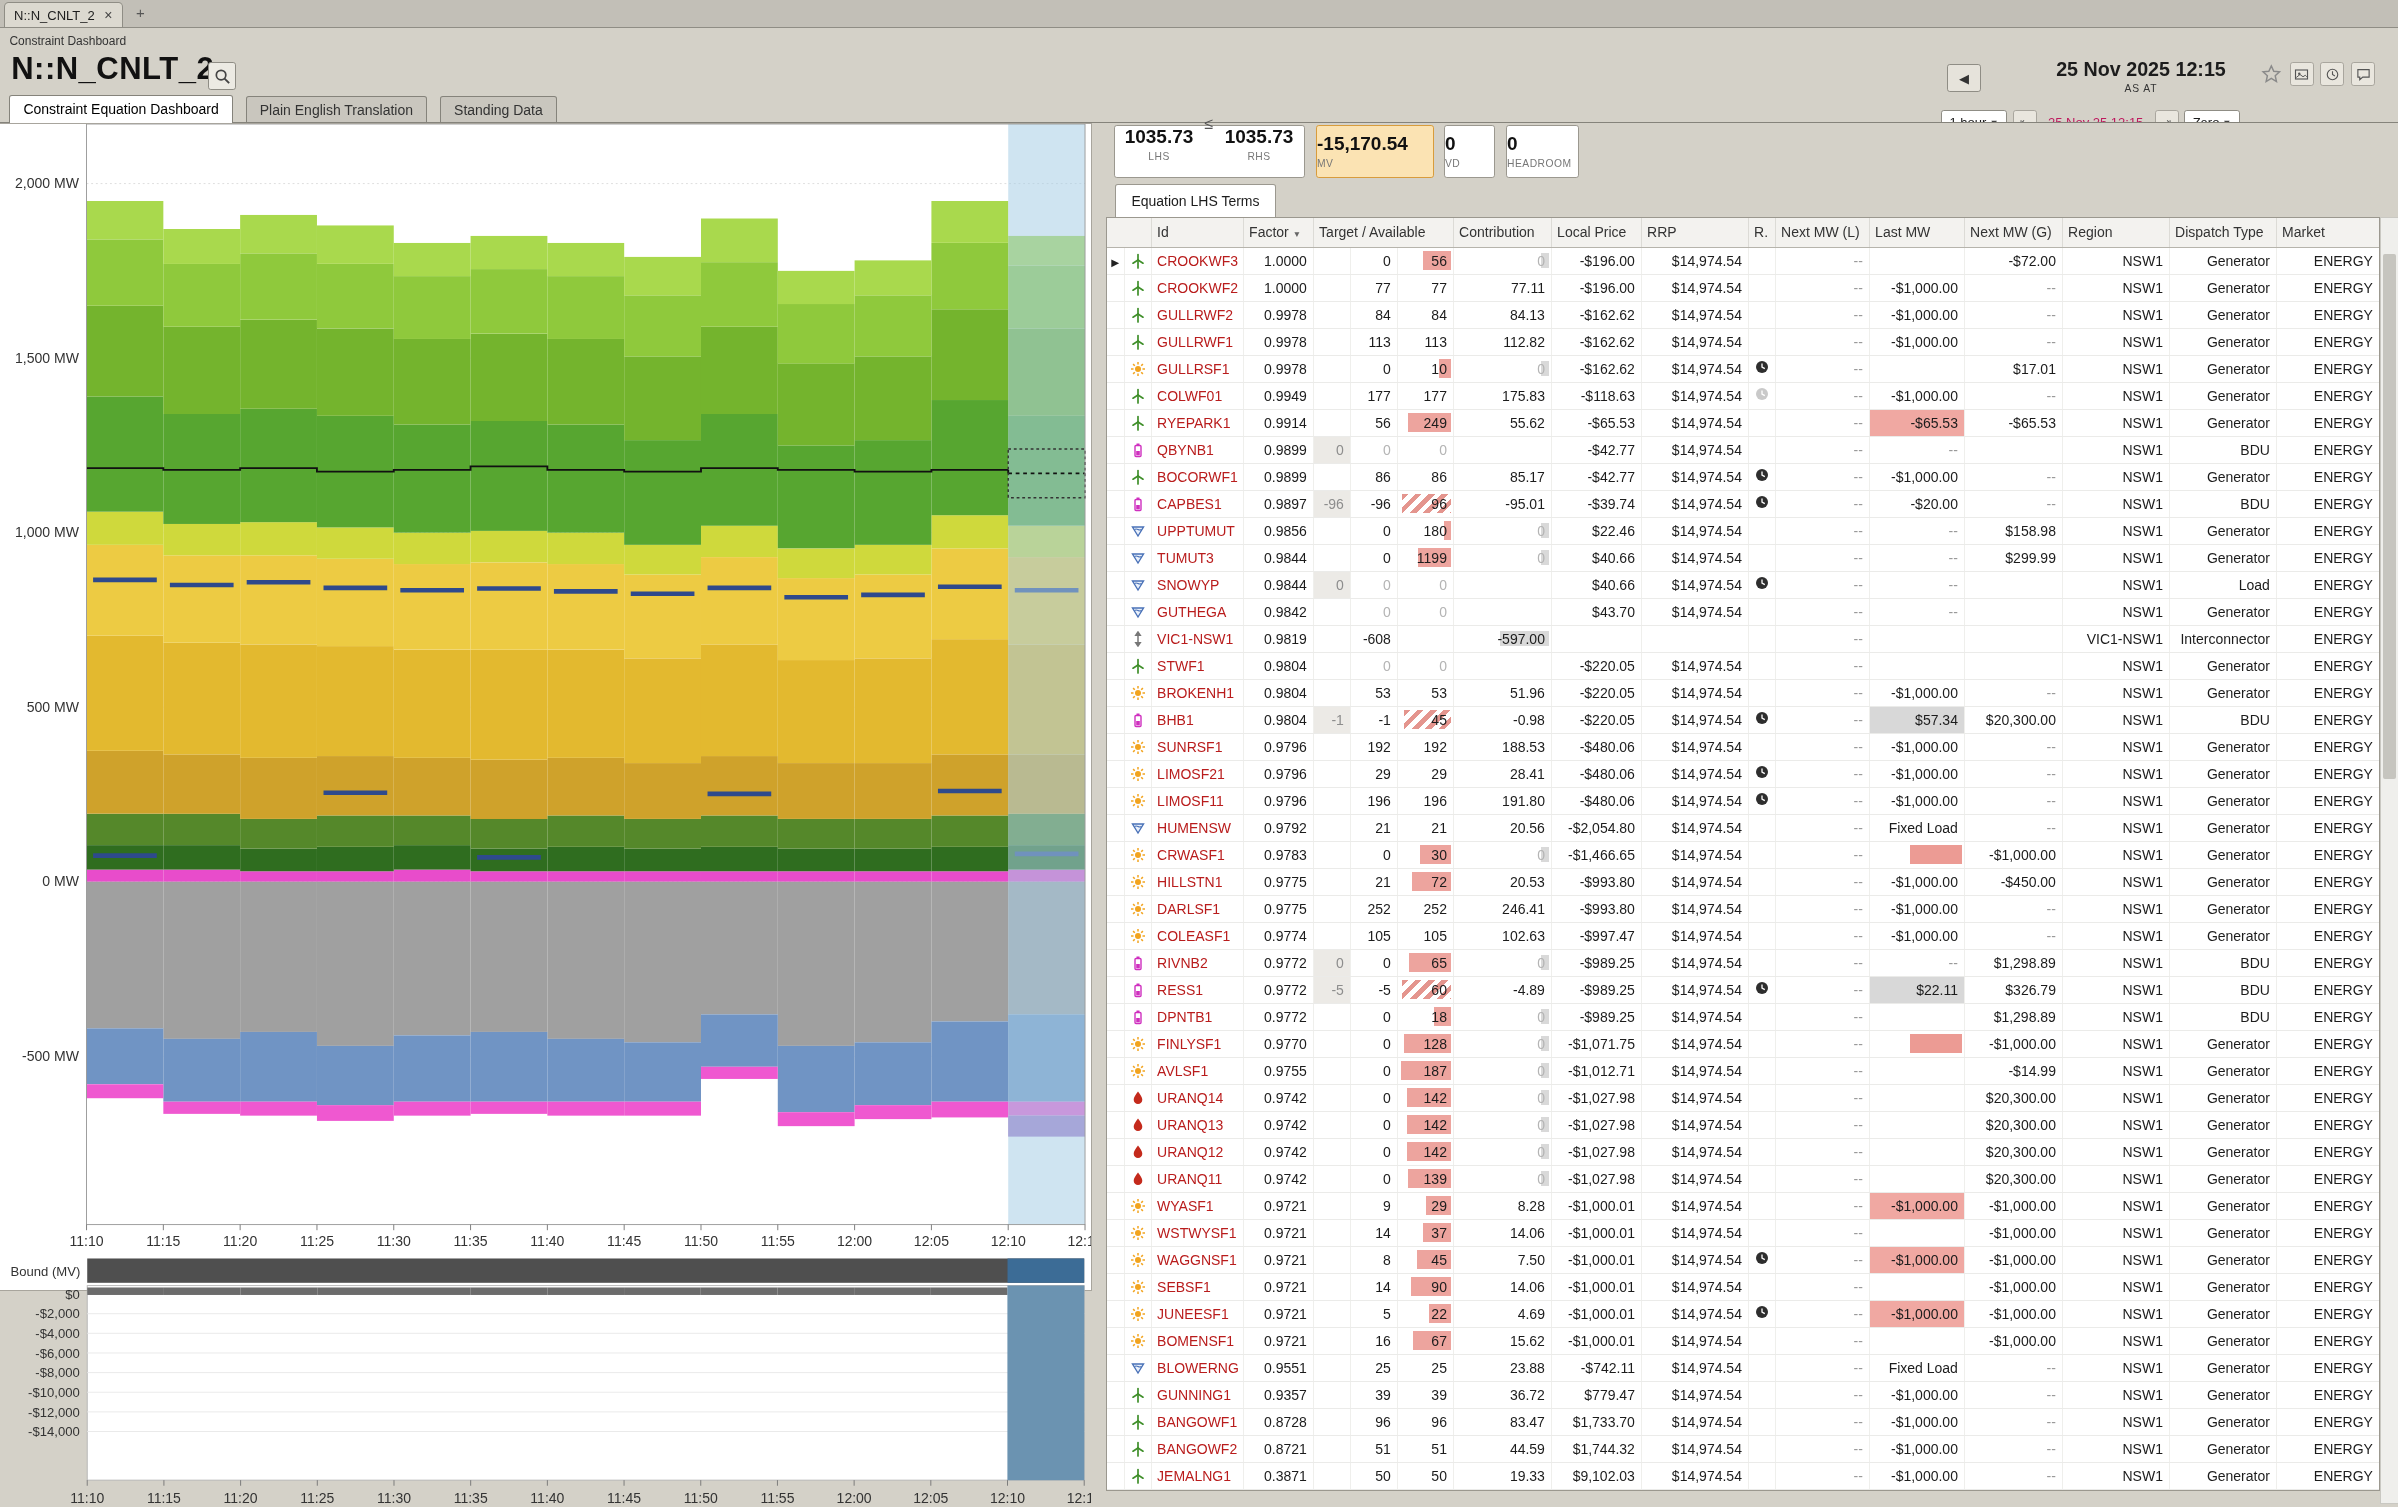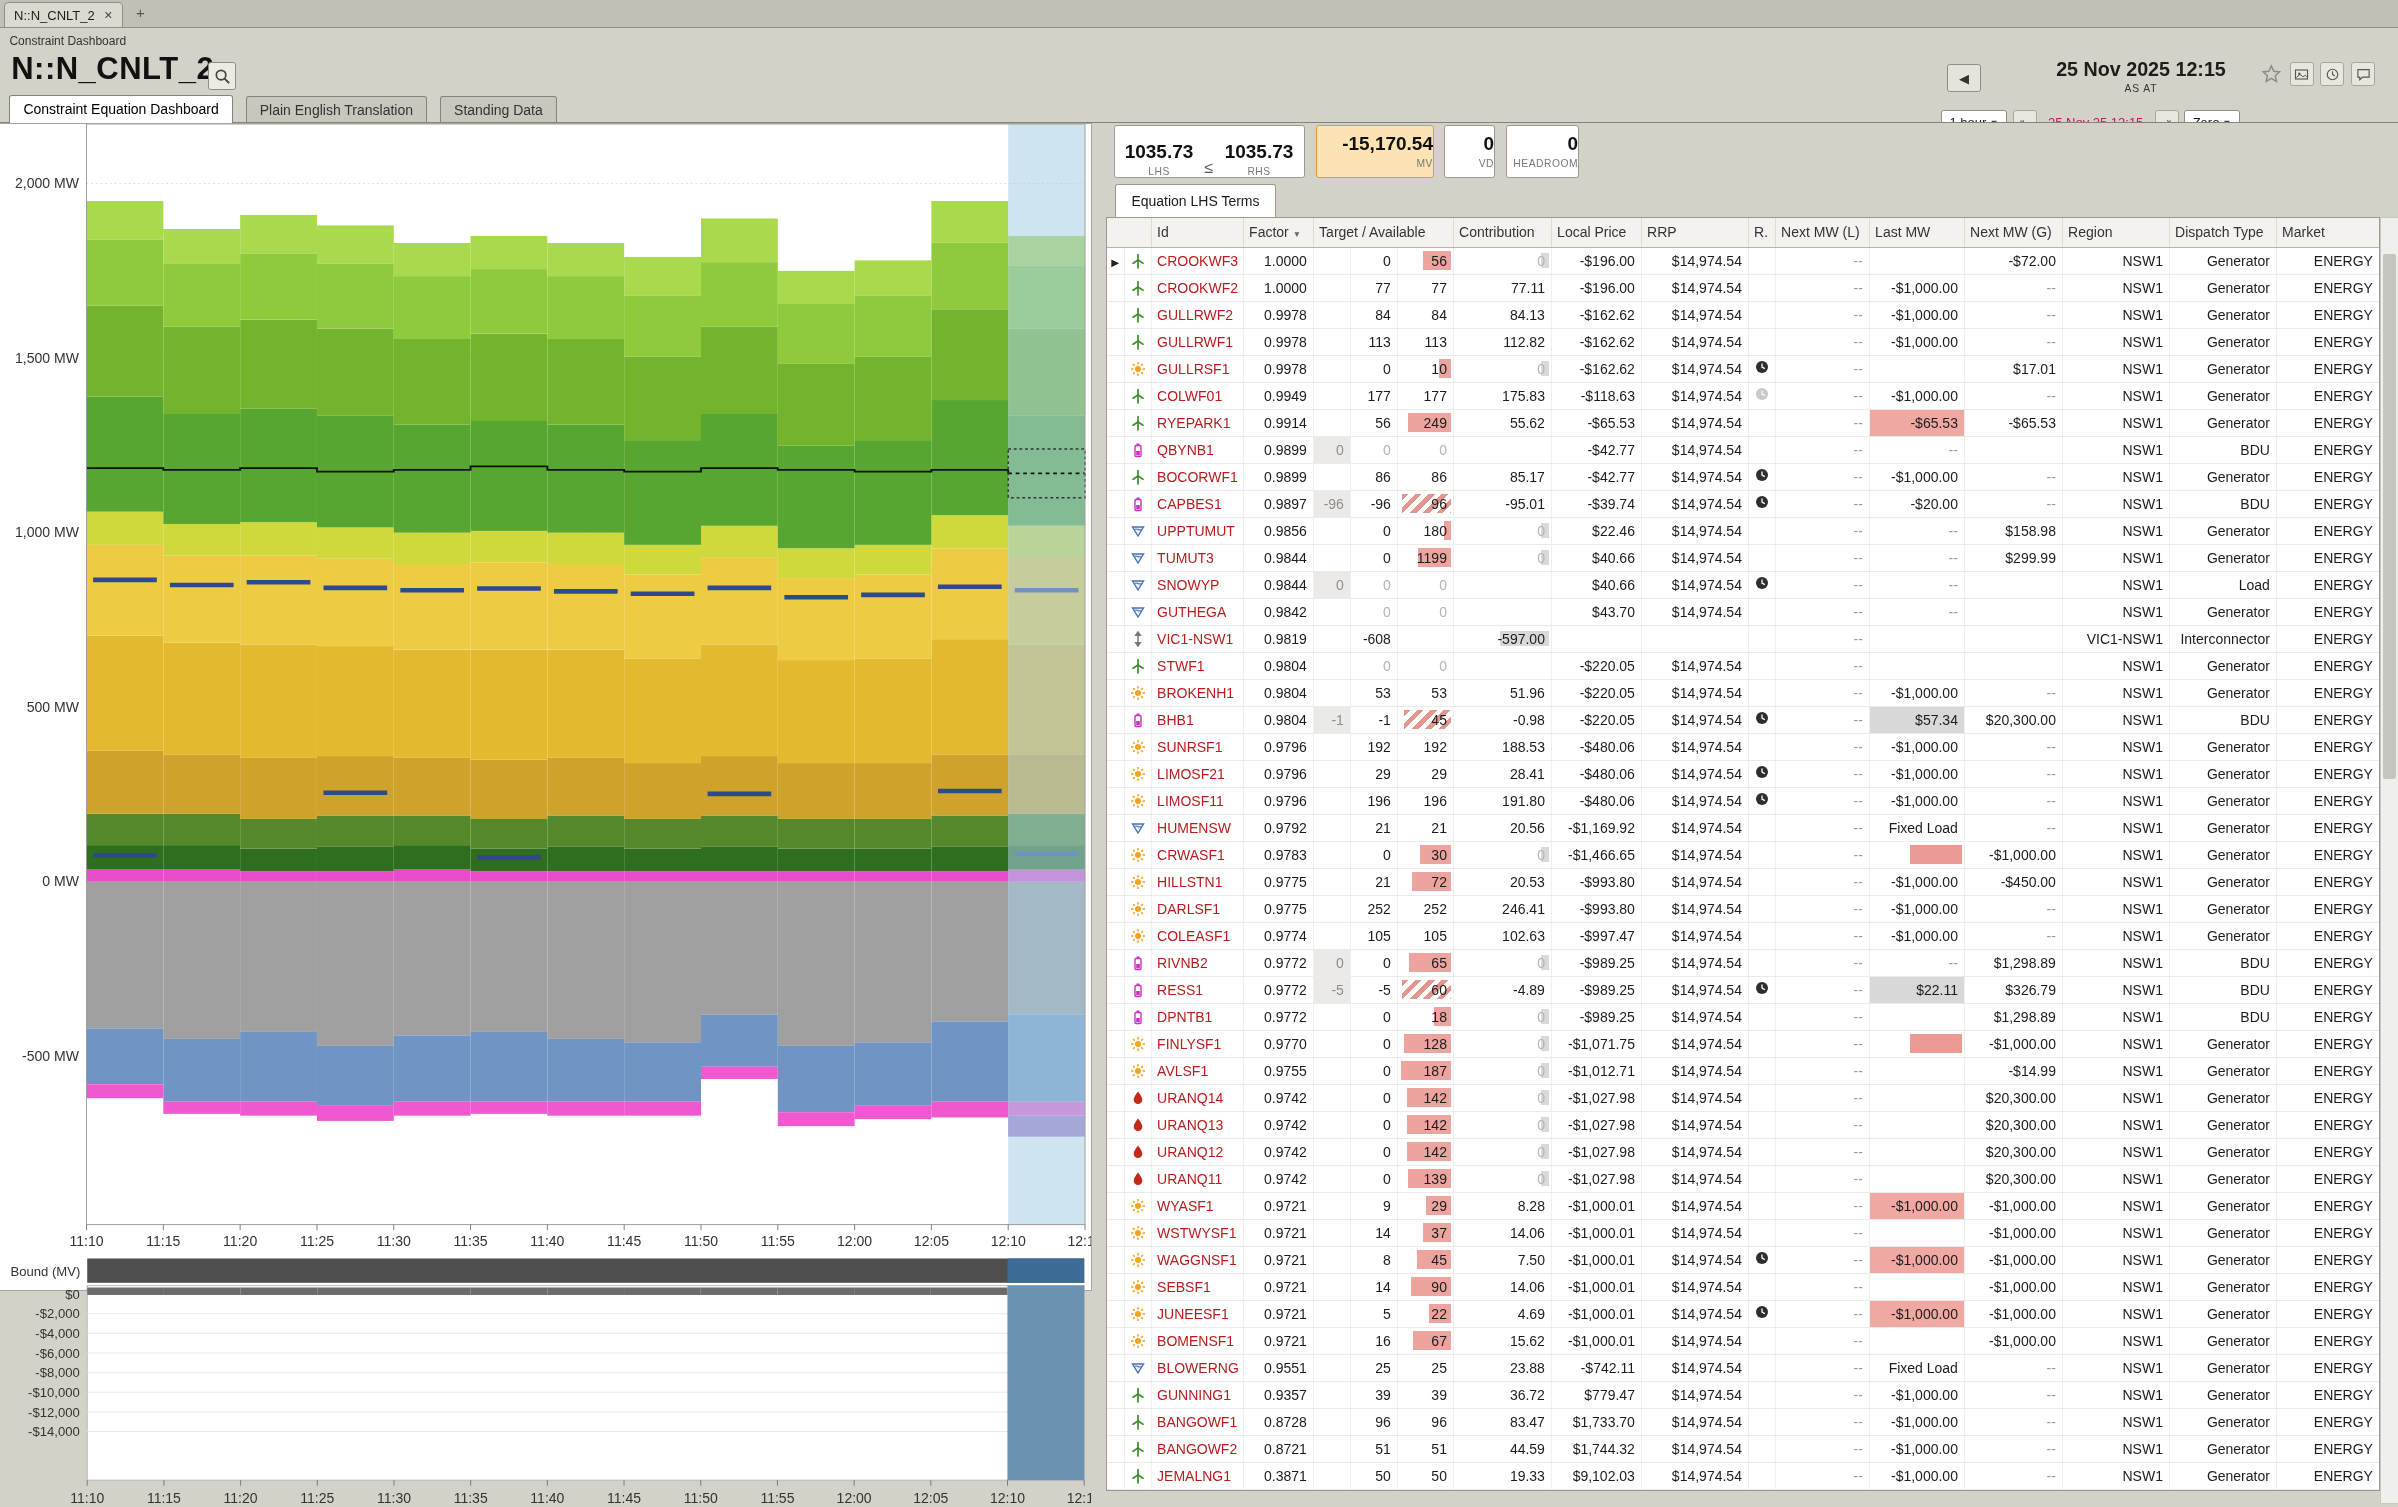--- a/index.html
+++ b/index.html
@@ -38,21 +38,21 @@
   
   .content{position:absolute;left:0;top:123px;right:0;bottom:0}
   .left-pane{position:absolute;left:0;top:0;width:1092px;height:1168px;background:#ffffff;border:0.9px solid #a8a59d;border-left:none}
   .splitter{position:absolute;left:1092px;top:0;width:13px;height:1385px;background:#d4d1c8}
   .right-pane{position:absolute;left:1106px;top:0;right:0;height:1385px;background:#d4d1c8}
 
   svg text{font-family:"Liberation Sans",sans-serif}
 
   
   .summary{position:absolute;left:0;top:0;right:0;height:58px}
-  .sbox{position:absolute;top:1.9px;height:53px;background:#fff;border:0.9px solid #9b988f;border-radius:2.8px;display:flex;flex-direction:column;align-items:flex-end;justify-content:center}
+  .sbox{position:absolute;top:1.9px;height:53px;background:#fff;border:0.9px solid #9b988f;border-radius:2.8px;display:flex;flex-direction:column;align-items:flex-start;justify-content:center}
   .sbox .val{font-size:19px;font-weight:bold;color:#111;white-space:nowrap}
   .sbox .lbl{font-size:10.3px;color:#777;margin-top:2.8px;letter-spacing:0.5px}
   .sbox.lhsrhs{flex-direction:row;gap:0}
   .lr-col{display:flex;flex-direction:column;align-items:center;padding:0 9.4px}
   .lr-op{font-size:16px;color:#555;padding:0 1.9px;margin-top:-11.2px}
   .sbox.mv{background:#fbe3b3;border:1.9px solid #d89c3c}
 
   
   .table-tab{position:absolute;left:9.4px;top:61px;height:33px;padding:0 15px;background:#fff;border:0.9px solid #9b988f;border-bottom:none;border-radius:2.8px 2.8px 0 0;display:flex;align-items:center;font-size:14px}
 
@@ -1124,21 +1124,21 @@
               <td class="c-icon"><svg viewBox="0 0 16 16" width="16" height="16">
                   <path d="M2.5 4 L13.5 4 L8 13 Z" fill="#eaf1fb" stroke="#4a72b8" stroke-width="1.4"></path>
                   <path d="M4.5 6.5 Q6 5.5 8 6.5 T11.5 6.5" fill="none" stroke="#4a72b8" stroke-width="1.1"></path>
                 </svg></td>
               <td><a class="idlink">HUMENSW</a></td>
               <td class="num">0.9792</td>
               <td class="ta-a empty"></td>
               <td class="num">21</td>
               <td class="num ta-c"><span class="v">21</span></td>
               <td class="num "><span class="cv">20.56</span></td>
-              <td class="num">-$1,169.92</td>
+              <td class="num">-$2,054.80</td>
               <td class="num">$14,974.54</td>
               <td class="c-flag"></td>
               <td class="num muted">--</td>
               <td class="num  ">Fixed Load</td>
               <td class="num muted">--</td>
               <td class="num">NSW1</td>
               <td class="num">Generator</td>
               <td class="num">ENERGY</td>
             </tr>
             <tr>

